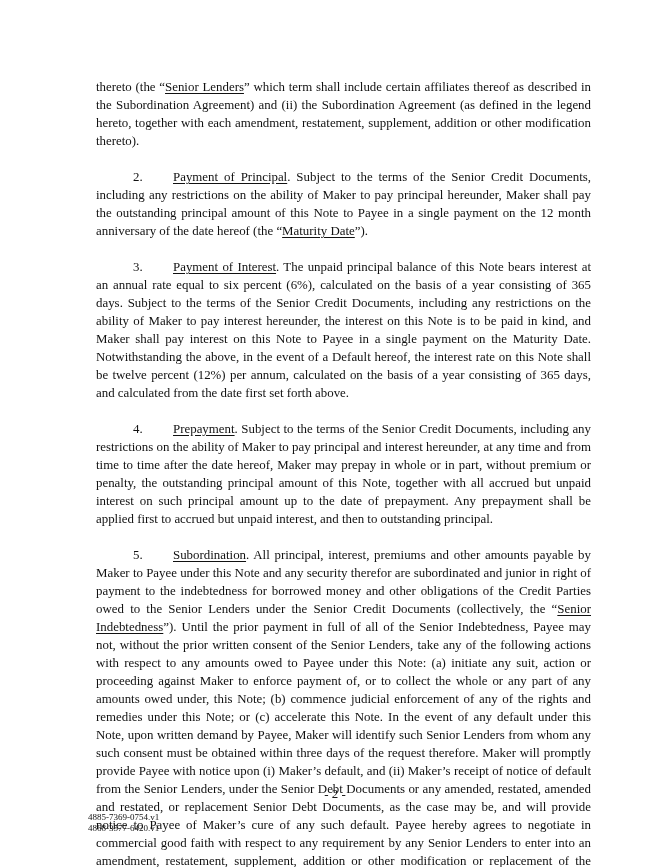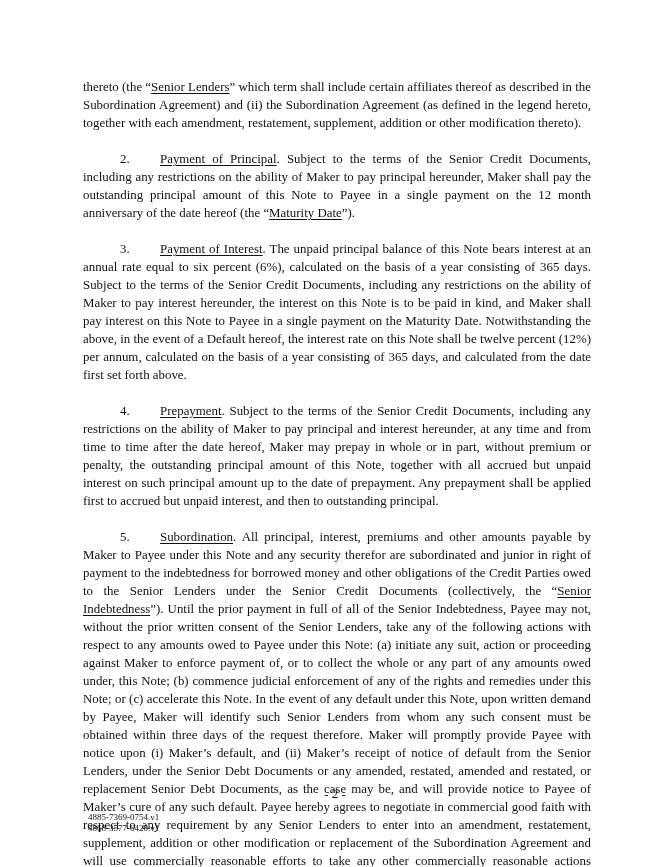--- a/index.html
+++ b/index.html
@@ -18,21 +18,21 @@
     .page {
       position: absolute;
       left: 80px;
       top: 78px;
       width: 511px;
     }
     .para {
       font-size: 12.9px;
       line-height: 18px;
       text-align: justify;
-      margin: 0 0 18px 3px;
+      margin: 0 0 18px 16px;
     }
     .para.first {
       margin-bottom: 18px;
     }
     .num {
       display: inline-block;
       width: 77px;
       padding-left: 37px;
       box-sizing: border-box;
     }

